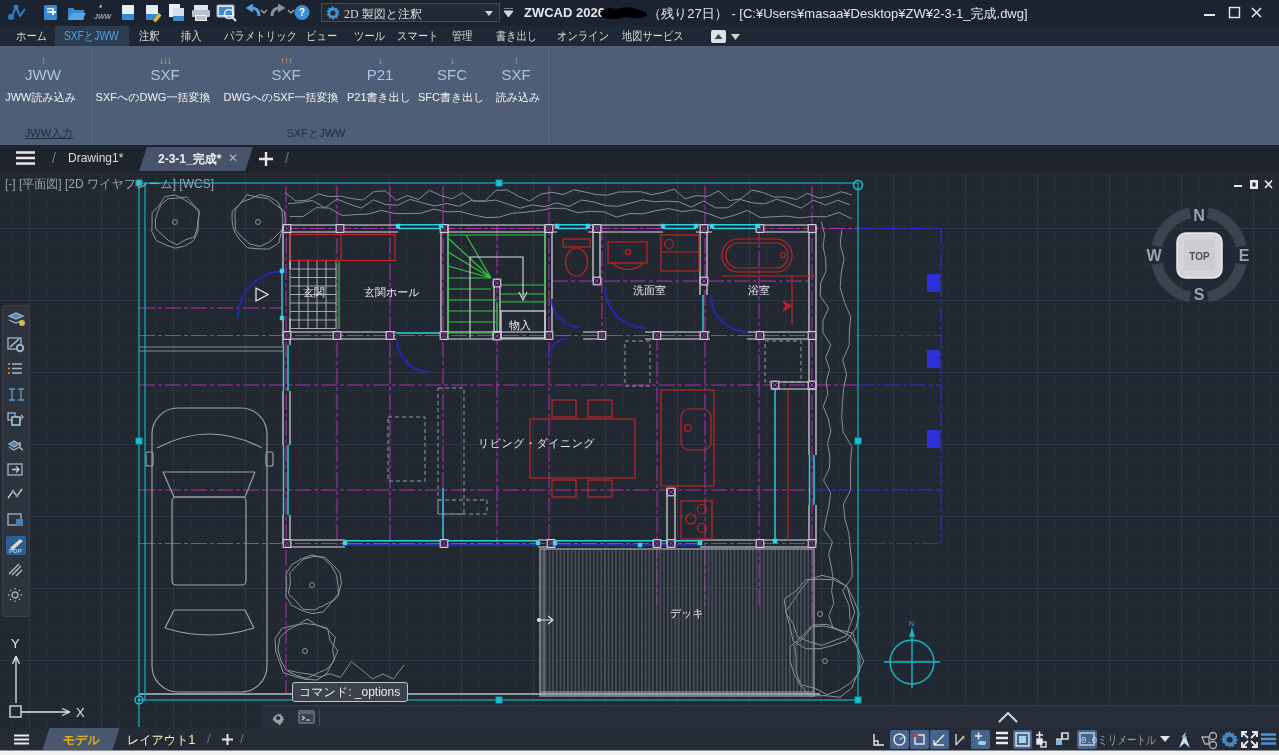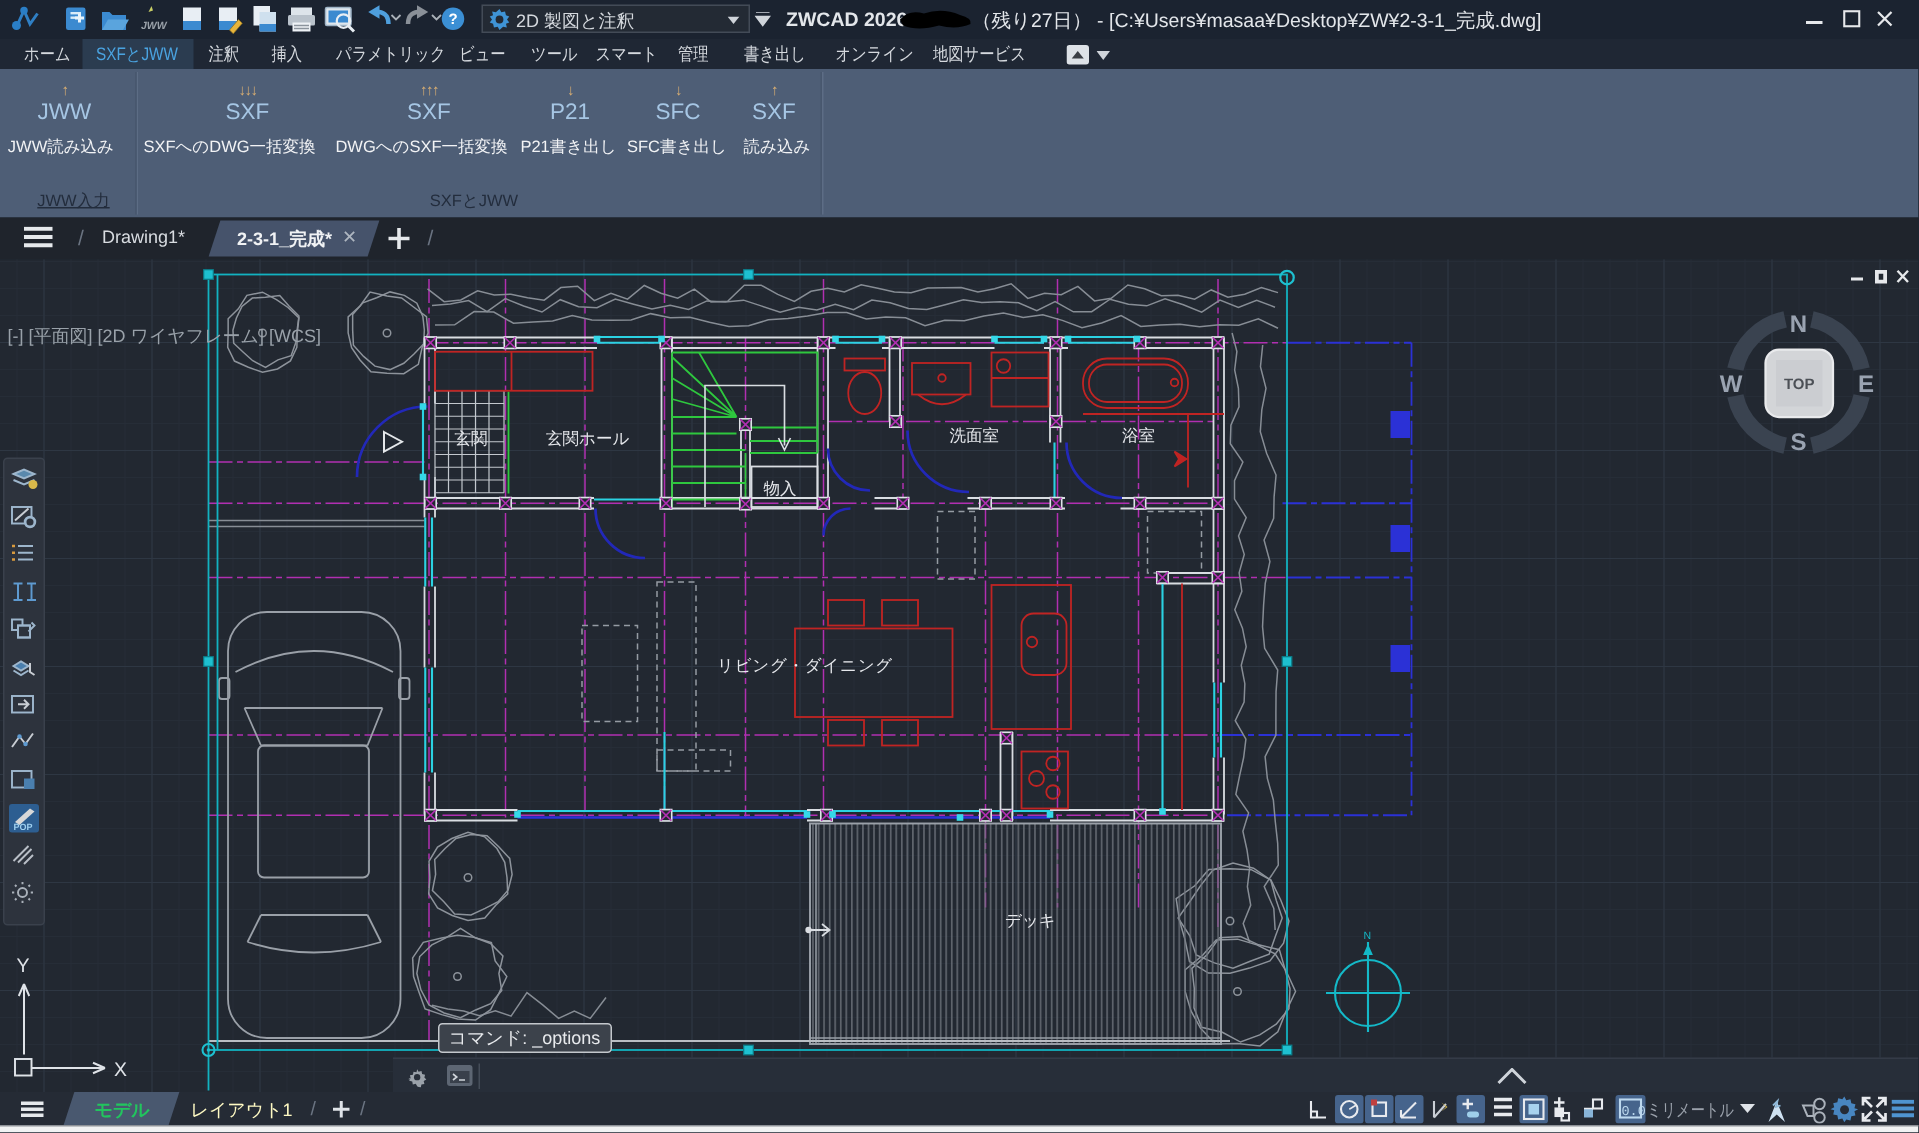--- a/index.html
+++ b/index.html
@@ -84,21 +84,21 @@
         <path d="M272 1.5 l7.5 4.5 -7.5 4.5 z" fill="#8a9098"></path>
  <path d="M282 8 l3 3 3 -3" stroke="#aab1b8" stroke-width="1.2" fill="none"></path>
  <circle cx="296" cy="10.5" r="7.5" fill="#3b8fd4"></circle>
         <text x="296" y="14" font-size="10" font-weight="bold" fill="#fff" text-anchor="middle" font-family="Liberation Sans">?</text>
 </svg>
 <div class="abs" style="left:321px;top:3px;width:179px;height:19px;background:#232a34;border:1px solid #434b57;">
  <svg class="abs" style="left:4px;top:2px" width="14" height="14" viewBox="0 0 14 14">
           <path fill="#3f94d6" d="M7 0l1.2 2.2 2.5-.6.6 2.5L13.5 5 12 7l1.5 2-2.2.9.6 2.5-2.5-.6L7 14l-1.2-2.2-2.5.6-.6-2.5L.5 9 2 7 .5 5l2.2-.9-.6-2.5 2.5.6z"></path>
           <circle cx="7" cy="7" r="2.6" fill="#232a34"></circle>
         </svg>
- <span class="abs ttxt" style="left:22px;top:2px;">2D 製図と注釈</span>
+ <span class="abs ttxt" style="left:22px;top:2px;font-family:Liberation Serif, serif;">2D 製図と注釈</span>
  <svg class="abs" style="right:5px;top:7px" width="9" height="6">
           <path d="M0 0 l4 5 4-5 z" fill="#cfd4da"></path>
         </svg>
 </div>
 <svg class="abs" style="left:503px;top:8px" width="12" height="10">
         <path d="M1 0 h9 M1 3 l4.5 6 4.5-6 z" stroke="#cfd4da" fill="#cfd4da"></path>
       </svg>
 <span class="abs" style="left:524px;top:5px;color:#e3e6ea;font-size:13px;font-weight:bold;">ZWCAD 2026</span>
 <svg class="abs" style="left:598px;top:4px" width="52" height="17">
         <path d="M2 9 Q8 2 18 5 Q30 1 42 6 Q50 8 49 12 Q40 16 28 13 Q14 17 4 13 Z" fill="#000"></path>
@@ -471,21 +471,21 @@
 <text x="303" y="296">玄関</text>
 <text x="364" y="296">玄関ホール</text>
 <text x="509" y="329">物入</text>
 <text x="633" y="294">洗面室</text>
 <text x="748" y="294">浴室</text>
 <text x="478" y="447" font-size="11" letter-spacing="0.5">リビング・ダイニング</text>
 <text x="670" y="617">デッキ</text>
 </g>
 </svg>
 
-<div class="abs" style="left:5px;top:3px;color:#99a1a9;font-size:12px;margin-top:40px;">[-] [平面図] [2D ワイヤフレーム] [WCS]</div>
+<div class="abs" style="left:5px;top:3px;color:#99a1a9;font-size:12px;">[-] [平面図] [2D ワイヤフレーム] [WCS]</div>
 
 <svg class="abs" style="left:1233px;top:6px" width="42" height="12">
 <rect x="1" y="6" width="8" height="2" fill="#e6e8eb"></rect>
 <rect x="17" y="1" width="8" height="9" fill="#e6e8eb"></rect>
         <rect x="19.5" y="3.5" width="3" height="4" fill="#222831"></rect>
 <path d="M32 1.5 L39 9 M39 1.5 L32 9" stroke="#e6e8eb" stroke-width="1.6"></path>
 </svg>
 
 <svg class="abs" style="left:1140px;top:22px" width="120" height="120" viewBox="0 0 120 120">
 <g fill="none" stroke="#3a4350" stroke-width="11">
@@ -594,21 +594,21 @@
 <svg class="abs" style="left:736px;top:6px" width="20" height="11">
         <path d="M1 10 L10 1 L19 10" stroke="#cfd4da" stroke-width="2" fill="none"></path>
       </svg>
 </div>
 
 <div id="statusbar" class="abs">
 <svg class="abs" style="left:14px;top:6px" width="16" height="12">
         <path d="M0 1.5 h15 M0 5.5 h15 M0 9.5 h15" stroke="#e6e9ec" stroke-width="2.2"></path>
       </svg>
 <div class="abs" style="left:46px;top:0;width:70px;height:22px;background:#49586f;transform:skewX(-18deg);"></div>
-<span class="abs" style="left:63px;top:4px;color:#22c55e;font-size:12px;font-weight:bold;">モデル</span>
+<span class="abs" style="left:63px;top:4px;color:#eab308;font-size:12px;font-weight:bold;">モデル</span>
 <span class="abs" style="left:127px;top:4px;color:#fef9c3;font-size:12px;">レイアウト1</span>
 <div class="abs" style="left:207px;top:3px;color:#6b7482;font-size:13px;">/</div>
 <svg class="abs" style="left:221px;top:5px" width="13" height="13">
         <path d="M6.5 1 v11 M1 6.5 h11" stroke="#dfe3e8" stroke-width="2"></path>
       </svg>
 <div class="abs" style="left:240px;top:3px;color:#6b7482;font-size:13px;">/</div>
 <svg class="abs" style="left:868px;top:2px" width="405" height="19" viewBox="0 0 405 19">
 <g fill="#46648c">
           <rect x="22" y="0" width="19" height="19" rx="2"></rect>
           <rect x="42" y="0" width="19" height="19" rx="2"></rect>

